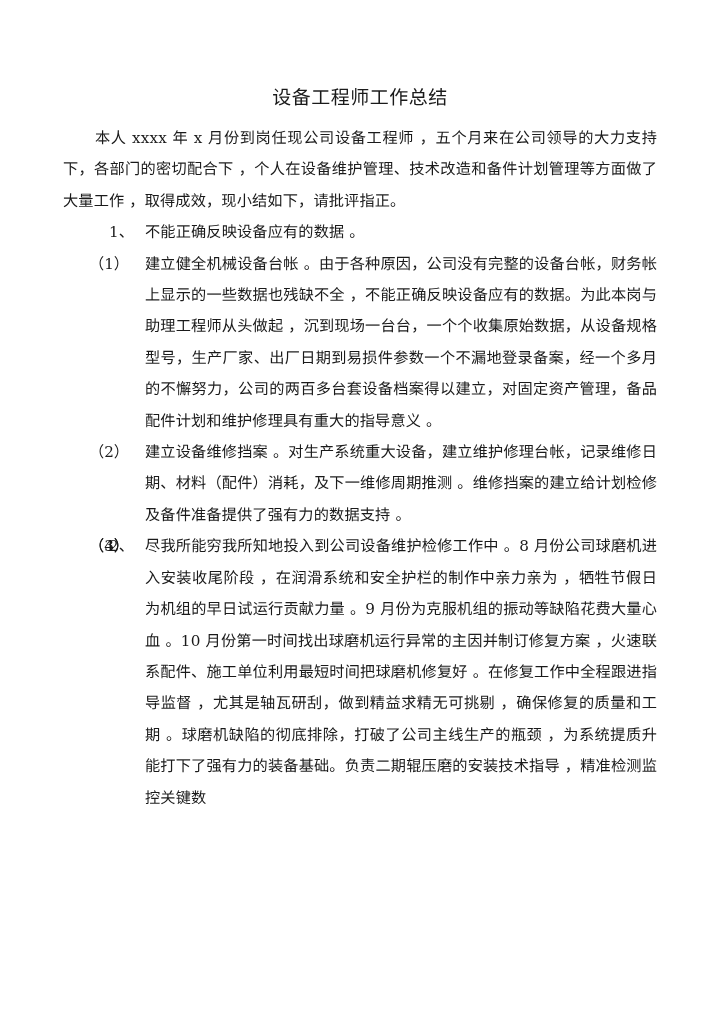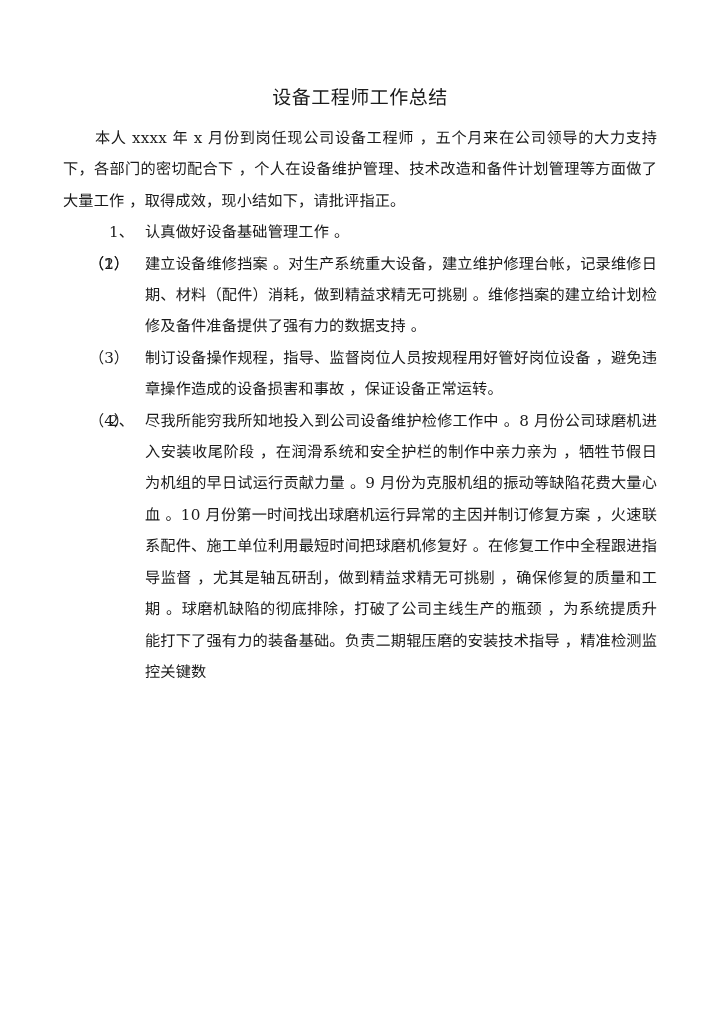--- a/index.html
+++ b/index.html
@@ -105,35 +105,35 @@
 <div class="page">
 
   <h1 class="doc-title">设备工程师工作总结</h1>
 
   <div class="body-block">
 
     <p class="para para-lead">本人 xxxx 年 x 月份到岗任现公司设备工程师 ，五个月来在公司领导的大力支持下，各部门的密切配合下 ，个人在设备维护管理、技术改造和备件计划管理等方面做了大量工作 ，取得成效，现小结如下，请批评指正。</p>
 
     <div class="list-row level1">
       <span class="marker">1、</span>
-      <span class="rowtext">认真做好设备基础管理工作 。</span>
+      <span class="rowtext">不能正确反映设备应有的数据 。</span>
     </div>
 
     <div class="list-row level2">
       <span class="marker">（1）</span>
+      <span class="rowtext">建立健全机械设备台帐 。由于各种原因，公司没有完整的设备台帐，财务帐上显示的一些数据也残缺不全 ，不能正确反映设备应有的数据。为此本岗与助理工程师从头做起 ，沉到现场一台台，一个个收集原始数据，从设备规格型号，生产厂家、出厂日期到易损件参数一个不漏地登录备案，经一个多月的不懈努力，公司的两百多台套设备档案得以建立，对固定资产管理，备品配件计划和维护修理具有重大的指导意义 。</span>
     </div>
 
     <div class="list-row level2">
       <span class="marker">（2）</span>
-      <span class="rowtext">建立设备维修挡案 。对生产系统重大设备，建立维护修理台帐，记录维修日期、材料（配件）消耗，做到精益求精无可挑剔 。维修挡案的建立给计划检修及备件准备提供了强有力的数据支持 。</span>
+      <span class="rowtext">建立设备维修挡案 。对生产系统重大设备，建立维护修理台帐，记录维修日期、材料（配件）消耗，及下一维修周期推测 。维修挡案的建立给计划检修及备件准备提供了强有力的数据支持 。</span>
     </div>
 
     <div class="list-row level2">
       <span class="marker">（3）</span>
-      <span class="rowtext">制订设备操作规程，指导、监督岗位人员按规程用好管好岗位设备 ，避免违章操作造成的设备损害和事故 ，保证设备正常运转。</span>
     </div>
 
     <div class="list-row level2">
       <span class="marker">（4）</span>
     </div>
 
     <div class="list-row level1">
       <span class="marker">2、</span>
       <span class="rowtext">尽我所能穷我所知地投入到公司设备维护检修工作中 。8 月份公司球磨机进入安装收尾阶段 ，在润滑系统和安全护栏的制作中亲力亲为 ，牺牲节假日为机组的早日试运行贡献力量 。9 月份为克服机组的振动等缺陷花费大量心血 。10 月份第一时间找出球磨机运行异常的主因并制订修复方案 ，火速联系配件、施工单位利用最短时间把球磨机修复好 。在修复工作中全程跟进指导监督 ，尤其是轴瓦研刮，做到精益求精无可挑剔 ，确保修复的质量和工期 。球磨机缺陷的彻底排除，打破了公司主线生产的瓶颈 ，为系统提质升能打下了强有力的装备基础。负责二期辊压磨的安装技术指导 ，精准检测监控关键数</span>
     </div>

